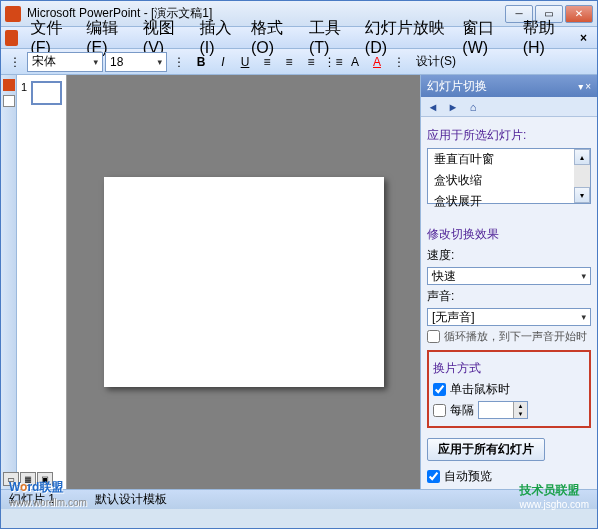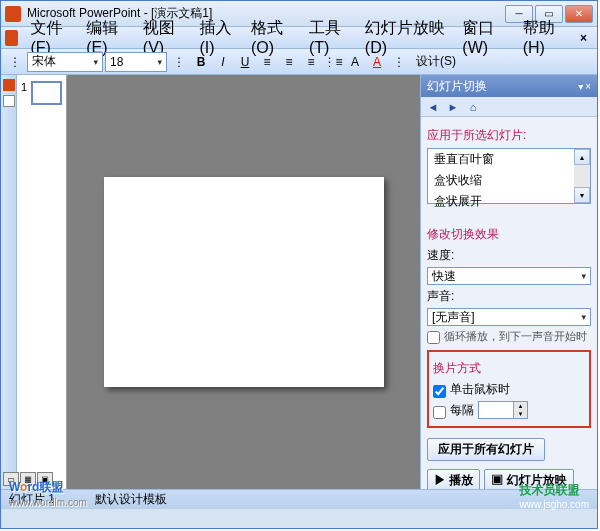--- a/index.html
+++ b/index.html
@@ -31,30 +31,30 @@
 .slide-zone{flex:1;display:flex;align-items:center;justify-content:center;padding:20px;}
 .slide{width:280px;height:210px;background:#fff;box-shadow:3px 3px 6px rgba(0,0,0,0.5);}
 .notes{height:40px;background:#fff;border-top:1px solid #808080;padding:6px 8px;color:#888;font-size:12px;}
 .taskpane{width:177px;background:#ecf1fa;border-left:1px solid #9ab8dc;display:flex;flex-direction:column;}
 .tp-header{height:22px;background:linear-gradient(#7b9cd4,#5a80c0);color:#fff;display:flex;align-items:center;padding:0 6px;font-size:12px;}
 .tp-header .sp{margin-left:auto;display:flex;gap:2px;}
 .tp-header .sp span{font-size:10px;}
 .tp-nav{height:20px;display:flex;align-items:center;padding:0 4px;gap:4px;background:#dce8f8;border-bottom:1px solid #b0c4e0;}
 .tp-nav span{width:16px;height:16px;display:inline-flex;align-items:center;justify-content:center;font-size:11px;color:#2a4f9b;}
 .tp-body{flex:1;padding:6px;font-size:12px;overflow:hidden;}
-.tp-label{font-size:12px;color:#be185d;margin:4px 0;}
+.tp-label{font-size:12px;color:#4c1d95;margin:4px 0;}
 .list-box{border:1px solid #7a9ac7;background:#fff;height:56px;margin-bottom:22px;position:relative;}
 .list-box .row{padding:2px 6px;font-size:12px;}
 .list-scroll{position:absolute;right:0;top:0;width:16px;height:100%;background:#e8e8e8;display:flex;flex-direction:column;}
 .list-scroll .sbtn{height:16px;background:linear-gradient(#f0f5fc,#d6e4f5);border:1px solid #a4b6d0;font-size:8px;display:flex;align-items:center;justify-content:center;}
 .list-scroll .strack{flex:1;}
 .field-row{display:flex;align-items:flex-end;gap:4px;margin:3px 0;}
 .field-lbl{width:32px;font-size:12px;}
 .combo{flex:1;height:18px;border:1px solid #7a9ac7;background:#fff;display:flex;align-items:center;padding:0 4px;font-size:12px;}
-.chk{display:flex;align-items:flex-end;gap:4px;margin:3px 0;font-size:12px;}
+.chk{display:flex;align-items:center;gap:4px;margin:3px 0;font-size:12px;}
 .chk input{margin:0;}
 .spinner{width:50px;height:18px;border:1px solid #7a9ac7;background:#fff;display:flex;}
 .spinner .val{flex:1;}
 .spin-btns{width:14px;display:flex;flex-direction:column;}
 .spin-btns div{flex:1;font-size:7px;text-align:center;background:#e8e8e8;border-left:1px solid #a0a0a0;}
 .red-box{border:2px solid #c83c28;padding:4px;margin:6px 0;}
 .btn{border:1px solid #7a9ac7;background:linear-gradient(#f8fbff,#dae6f6);padding:2px 10px;font-size:12px;border-radius:2px;display:inline-block;margin:4px 0;font-weight:bold;}
 .btn-row{display:flex;gap:4px;}
 .btn-row .btn{flex:0 0 auto;padding:2px 6px;}
 .statusbar{height:20px;background:linear-gradient(#c9dcf7,#b8cfea);display:flex;align-items:center;padding:0 8px;border-top:1px solid #9ab8dc;font-size:11px;gap:40px;}
@@ -206,24 +206,20 @@
                 <div class="val"></div>
                 <div class="spin-btns">
                   <div>▴</div>
                   <div>▾</div>
                 </div>
               </div>
           </div>
         </div>
 
         <div class="btn">应用于所有幻灯片</div>
-        <div class="btn-row">
-          <div class="btn">▶ 播放</div>
-          <div class="btn">▣ <span>幻灯片放映</span></div>
-        </div>
         <div class="chk">
             <input type="checkbox" checked="" style="">
             <span>自动预览</span>
           </div>
       </div>
     </div>
   </div>
 
   <div class="view-btns">
     <div>▭</div>

